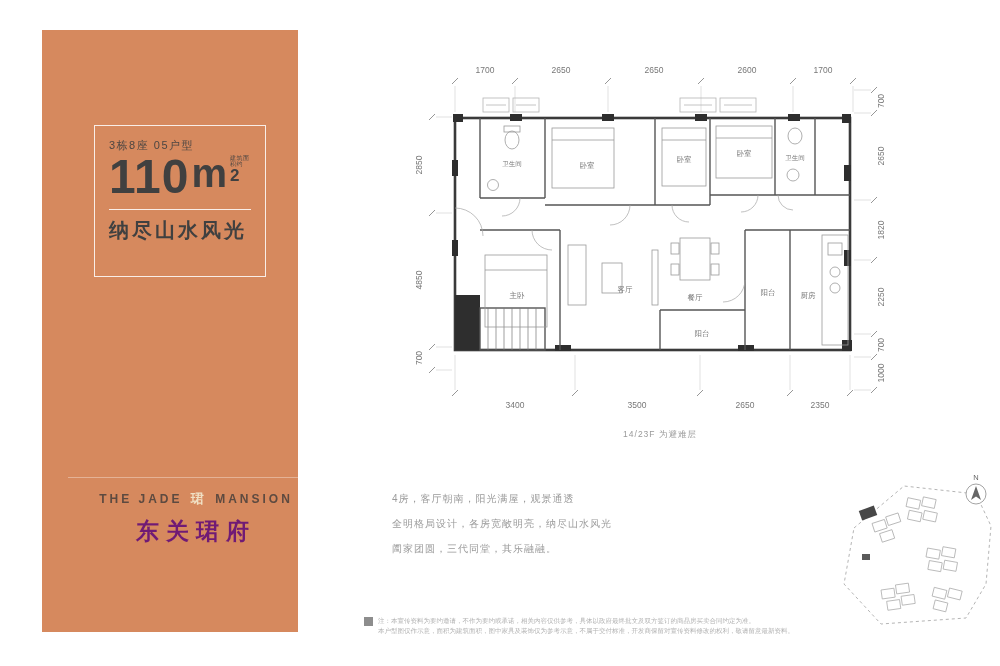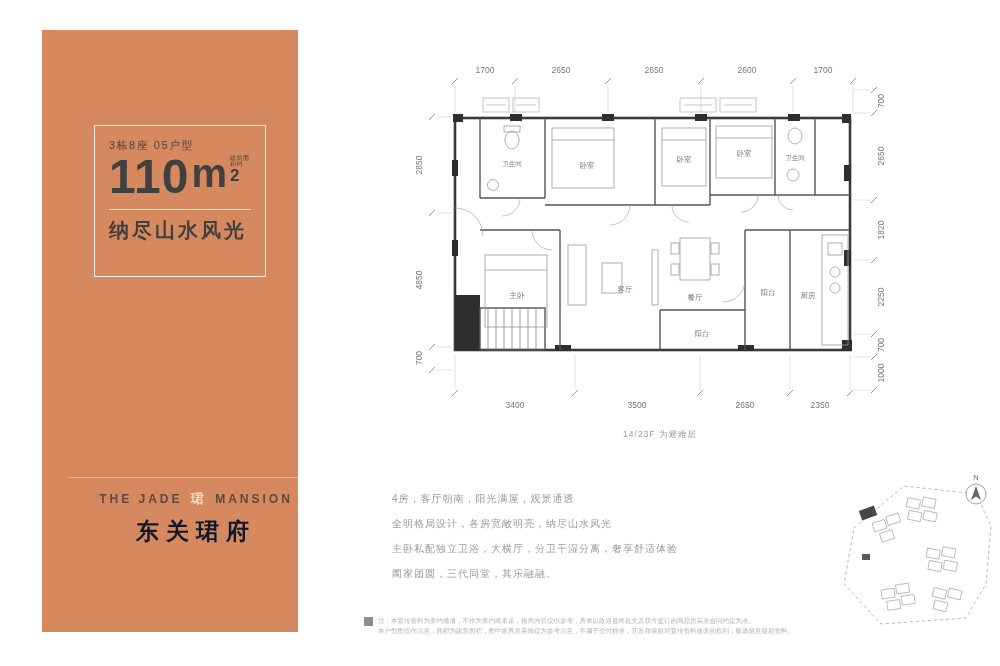--- a/index.html
+++ b/index.html
@@ -15,21 +15,21 @@
   .area-m{font-size:40px;font-weight:bold;margin-left:2px;}
   .area-sup{display:flex;flex-direction:column;align-items:flex-start;margin-left:3px;margin-top:2px;}
   .area-note{font-size:6px;opacity:.9;letter-spacing:.5px;}
   .area-2{font-size:17px;font-weight:bold;line-height:1;}
   .spec-divider{height:1px;background:rgba(255,255,255,.85);margin:8px 0 7px 0;}
   .layout-text{font-size:20px;font-weight:bold;letter-spacing:3px;white-space:nowrap;}
   .brand{position:absolute;left:0;top:447px;width:100%;text-align:center;margin-left:26px;}
   .brand-rule{height:1px;background:rgba(255,255,255,.35);margin:0 0 12px 0;}
   .brand-en{font-size:12px;font-weight:bold;letter-spacing:3px;color:#5d4a40;}
   .brand-glyph{color:#f0e0c4;font-size:13px;margin:0 2px;}
-  .brand-cn{font-size:23px;font-weight:bold;letter-spacing:7px;color:#0f172a;margin-top:8px;}
+  .brand-cn{font-size:23px;font-weight:bold;letter-spacing:7px;color:#701a75;margin-top:8px;}
   
   .plan-svg{position:absolute;left:380px;top:40px;}
   .desc{position:absolute;left:365px;top:486px;width:340px;font-size:10px;color:#9b9b9b;
         line-height:25px;letter-spacing:1px;margin-left:27px;}
   .disc{position:absolute;left:364px;top:616px;width:500px;display:flex;gap:5px;}
   .disc-icon{width:9px;height:9px;background:#8d8d8d;flex:0 0 auto;margin-top:1px;}
   .disc-text{font-size:6.5px;color:#b3b3b3;line-height:10px;}
   .siteplan-svg{position:absolute;left:826px;top:466px;}
   svg text{font-family:"Liberation Sans",sans-serif;}
 </style>
@@ -248,21 +248,20 @@
       <text x="245" y="252">客厅</text>
       <text x="315" y="260">餐厅</text>
       <text x="388" y="255">阳台</text>
       <text x="322" y="296">阳台</text>
     </g>
   </svg>
 
   <div class="desc">
     <div>4房，客厅朝南，阳光满屋，观景通透</div>
     <div>全明格局设计，各房宽敞明亮，纳尽山水风光</div>
-    <div>主卧私配独立卫浴，大横厅，分卫干湿分离，奢享舒适体验</div>
     <div>阖家团圆，三代同堂，其乐融融。</div>
   </div>
 
   <div class="disc">
     <div class="disc-icon"></div>
     <div class="disc-text">
       <div>注：本宣传资料为要约邀请，不作为要约或承诺，相关内容仅供参考，具体以政府最终批文及双方签订的商品房买卖合同约定为准。</div>
       <div>本户型图仅作示意，面积为建筑面积，图中家具及装饰仅为参考示意，不属于交付标准，开发商保留对宣传资料修改的权利，敬请留意最新资料。</div>
     </div>
   </div>

